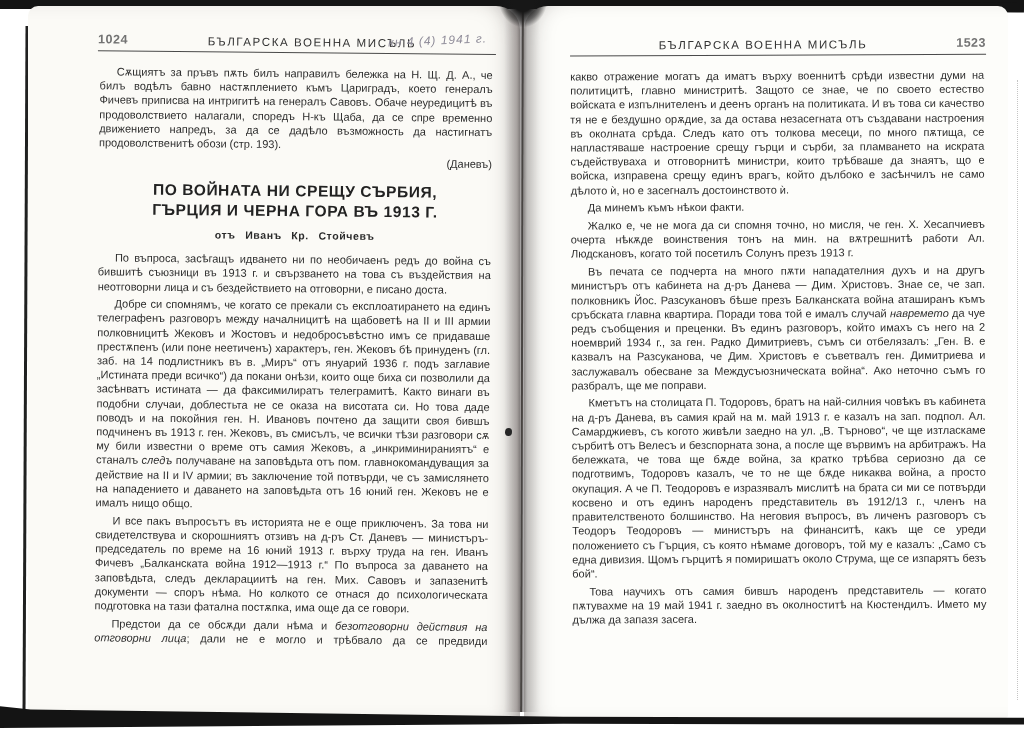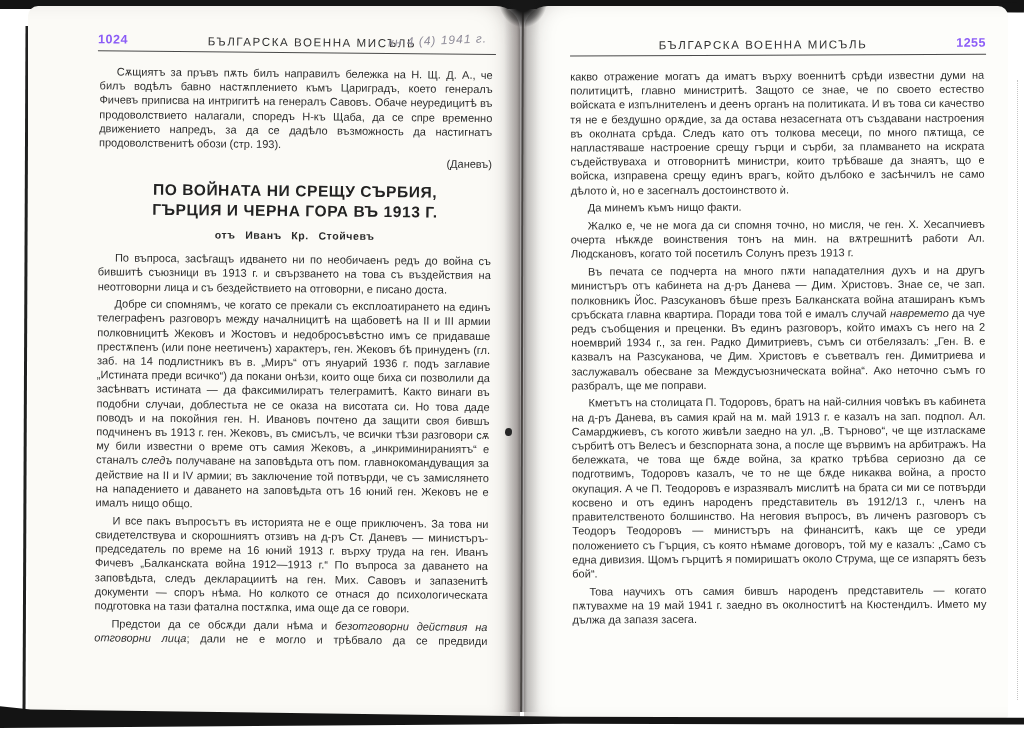--- a/index.html
+++ b/index.html
@@ -29,21 +29,21 @@
   .spine-line{position:absolute;left:521px;top:8px;width:2px;height:704px;background:#3a3634;transform:rotate(0.15deg);opacity:0.85;}
   .spine-top{position:absolute;left:494px;top:0;width:58px;height:36px;
     background:radial-gradient(ellipse 55% 100% at 50% 0%,#171717 32%,rgba(23,23,23,0.55) 58%,rgba(23,23,23,0) 76%);}
   .ink-dot{position:absolute;left:505px;top:428px;width:7px;height:8px;border-radius:60% 50% 55% 50%;background:#262626;}
 
   
   .header{position:absolute;display:flex;align-items:flex-end;border-bottom:1.4px solid #4a4a4a;
           font-size:11.5px;letter-spacing:1.6px;color:#333;}
   .header-l{left:70px;top:26px;width:398px;padding-bottom:4px;}
   .header-r{left:46px;top:30px;width:416px;padding-bottom:4px;}
-  .pnum{font-weight:bold;font-size:12.5px;letter-spacing:0.5px;color:#8b5cf6;text-align:center;}
+  .pnum{font-weight:bold;font-size:12.5px;letter-spacing:0.5px;color:#737373;text-align:center;}
   .ptitle{flex:1;text-align:center;}
   .handnote{position:absolute;left:360px;top:22px;width:170px;color:#8f8c99;
             font-style:italic;font-size:12px;letter-spacing:1px;transform:rotate(-3deg);white-space:nowrap;}
 
   
   .body{position:absolute;font-size:11px;line-height:14.2px;text-align:justify;}
   .body-l{left:72px;top:58px;width:393px;}
   .body-r{left:46px;top:62px;width:414px;}
   .para{margin:0 0 3.5px 0;}
   .para.indent{text-indent:17px;}
@@ -87,26 +87,26 @@
             <p class="para indent jlast"><span>Предстои да се обсѫди дали нѣма и </span><span class="it">безотговорни действия на отговорни лица</span><span>; дали не е могло и трѣбвало да се предвиди</span></p>
           </div>
       </div>
     </div>
   </div>
 
   <div class="page page-right">
     <div class="pg-rot-r">
       <div class="header header-r">
         <span class="ptitle">БЪЛГАРСКА ВОЕННА МИСЪЛЬ</span>
-        <span class="pnum">1255</span>
+        <span class="pnum">1523</span>
       </div>
       <div class="body body-r">
         <div>
             <p class="para"><span>какво отражение могатъ да иматъ върху военнитѣ срѣди известни думи на политицитѣ, главно министритѣ. Защото се знае, че по своето естество войската е изпълнителенъ и деенъ органъ на политиката. И въ това си качество тя не е бездушно орѫдие, за да остава незасегната отъ създавани настроения въ околната срѣда. Следъ като отъ толкова месеци, по много пѫтища, се напластяваше настроение срещу гърци и сърби, за пламването на искрата съдействуваха и отговорнитѣ министри, които трѣбваше да знаятъ, що е войска, изправена срещу единъ врагъ, който дълбоко е засѣнчилъ не само дѣлото ѝ, но е засегналъ достоинството ѝ.</span></p>
-            <p class="para indent"><span>Да минемъ къмъ нищо факти.</span></p>
+            <p class="para indent"><span>Да минемъ къмъ нѣкои факти.</span></p>
             <p class="para indent"><span>Жалко е, че не мога да си спомня точно, но мисля, че ген. Х. Хесапчиевъ очерта нѣкѫде воинствения тонъ на мин. на вѫтрешнитѣ работи Ал. Людскановъ, когато той посетилъ Солунъ презъ 1913 г.</span></p>
             <p class="para indent"><span>Въ печата се подчерта на много пѫти нападателния духъ и на другъ министъръ отъ кабинета на д-ръ Данева — Дим. Христовъ. Знае се, че зап. полковникъ Йос. Разсукановъ бѣше презъ Балканската война аташиранъ къмъ сръбската главна квартира. Поради това той е ималъ случай </span><span class="it">навремето</span><span> да чуе редъ съобщения и преценки. Въ единъ разговоръ, който имахъ съ него на 2 ноемврий 1934 г., за ген. Радко Димитриевъ, съмъ си отбелязалъ: „Ген. В. е казвалъ на Разсуканова, че Дим. Христовъ е съветвалъ ген. Димитриева и заслужавалъ обесване за Междусъюзническата война“. Ако неточно съмъ го разбралъ, ще ме поправи.</span></p>
             <p class="para indent"><span>Кметътъ на столицата П. Тодоровъ, братъ на най-силния човѣкъ въ кабинета на д-ръ Данева, въ самия край на м. май 1913 г. е казалъ на зап. подпол. Ал. Самарджиевъ, съ когото живѣли заедно на ул. „В. Търново“, че ще изтласкаме сърбитѣ отъ Велесъ и безспорната зона, а после ще вървимъ на арбитражъ. На бележката, че това ще бѫде война, за кратко трѣбва сериозно да се подготвимъ, Тодоровъ казалъ, че то не ще бѫде никаква война, а просто окупация. А че П. Теодоровъ е изразявалъ мислитѣ на брата си ми се потвърди косвено и отъ единъ народенъ представитель въ 1912/13 г., членъ на правителственото болшинство. На неговия въпросъ, въ личенъ разговоръ съ Теодоръ Теодоровъ — министъръ на финанситѣ, какъ ще се уреди положението съ Гърция, съ която нѣмаме договоръ, той му е казалъ: „Само съ една дивизия. Щомъ гърцитѣ я помиришатъ около Струма, ще се изпарятъ безъ бой“.</span></p>
             <p class="para indent"><span>Това научихъ отъ самия бившъ народенъ представитель — когато пѫтувахме на 19 май 1941 г. заедно въ околноститѣ на Кюстендилъ. Името му дължа да запазя засега.</span></p>
           </div>
       </div>
     </div>
   </div>
 
   <div class="spine-shadow"></div>

